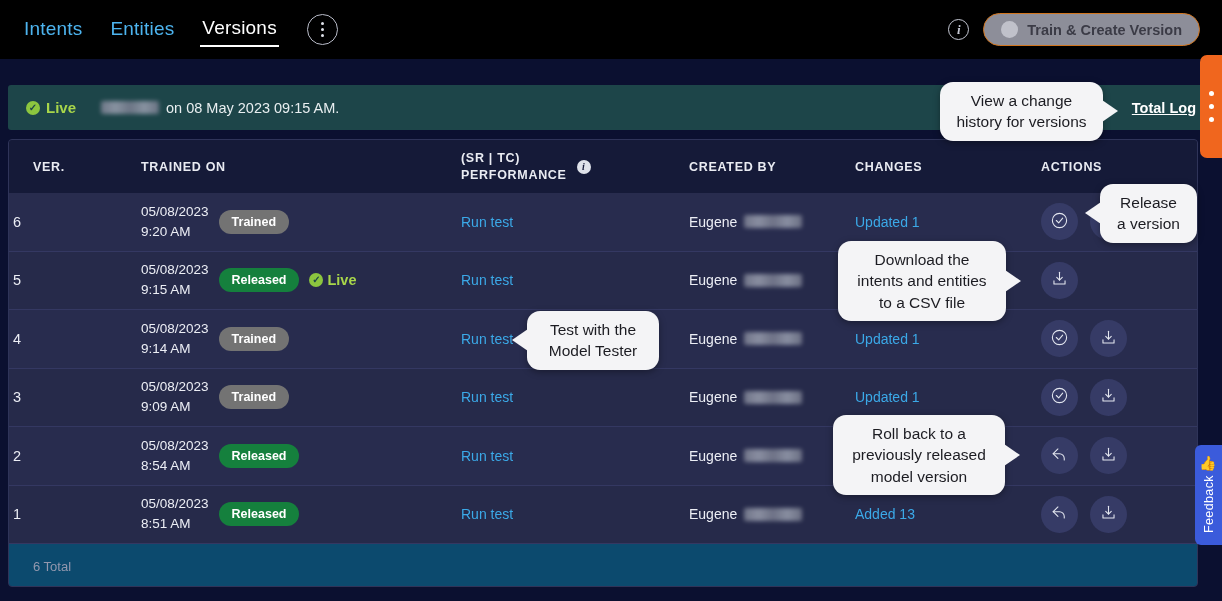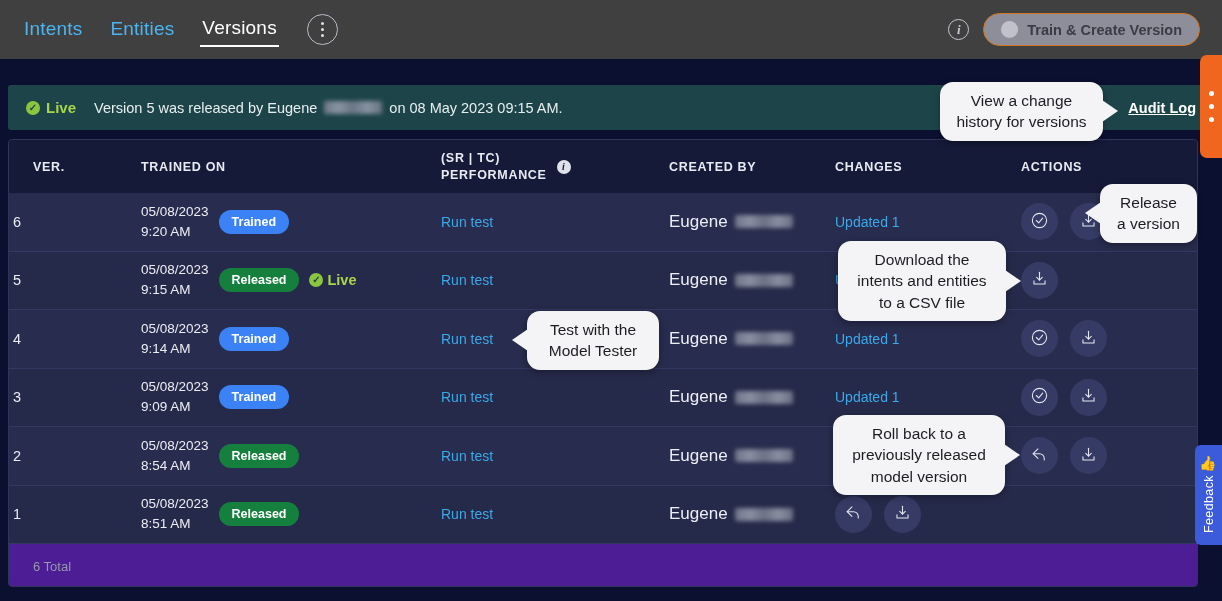--- a/index.html
+++ b/index.html
@@ -8,21 +8,21 @@
     width:1222px; height:601px;
     background:#0b1030;
     font-family:"Liberation Sans", sans-serif;
     overflow:hidden; position:relative;
     -webkit-font-smoothing:antialiased;
   }
 
   
   #topbar{
     position:absolute; left:0; top:0; width:1222px; height:59px;
-    background:#404040;
+    background:#000000;
     display:flex; align-items:center;
   }
   .nav-tabs{ display:flex; align-items:center; gap:24px; padding-left:22px; }
   .nav-tab{
     font-size:19px; color:#4db4ef; padding:4px 2px 6px 2px;
     cursor:pointer; letter-spacing:.2px; white-space:nowrap;
   }
   .nav-tab.active{ color:#ffffff; border-bottom:2px solid #ffffff; }
   .kebab{
     width:31px; height:31px; border-radius:50%;
@@ -71,21 +71,21 @@
     background:#262a4c; border-radius:4px; overflow:hidden;
     border:1px solid #2f3459;
   }
   .thead{
     height:53px; background:#151a38; display:flex; align-items:center;
     font-size:12.5px; letter-spacing:.7px; color:#e9ebf2; font-weight:bold;
   }
   .th{ padding:0 4px; }
   .c-ver{ width:128px; padding-left:24px; }
   .c-trained{ width:300px; }
-  .c-perf{ width:228px; display:flex; align-items:center; gap:10px; }
+  .c-perf{ width:228px; display:flex; align-items:center; gap:10px;margin-left:20px; }
   .c-perf .lines{ display:flex; flex-direction:column; line-height:1.35; }
   .c-created{ width:166px; }
   .c-changes{ width:186px; }
   .c-actions{ flex:1; }
   .hdr-info{
     width:14px;height:14px;border-radius:50%;background:#dfe2ea;color:#151a38;
     font-size:10px;font-style:italic;font-family:"Liberation Serif", serif;
     display:flex;align-items:center;justify-content:center;font-weight:bold;cursor:pointer;
   }
 
@@ -97,44 +97,44 @@
   .trow:nth-child(even){ background:#262a4a; }
   .cell{ padding:0 4px; display:flex; align-items:center; }
   .vnum{ font-size:14.5px; }
   .date-block{ display:flex; flex-direction:column; line-height:1.5; font-size:13.5px; }
   .trained-cell{ display:flex; align-items:center; gap:10px; }
 
   .pill{
     border-radius:13px; padding:5px 13px; font-size:12.5px; font-weight:bold;
     color:#ffffff; white-space:nowrap;
   }
-  .pill.trained{ background:#3b82f6; }
+  .pill.trained{ background:#737373; }
   .pill.released{ background:#15803d; }
   .live-inline{ display:flex; align-items:center; gap:4px; }
   .live-inline .live-txt{ font-size:14.5px; }
 
   .runtest{ color:#3ba9e8; font-size:14px; cursor:pointer; }
-  .created{ display:flex; align-items:center; gap:7px; font-size:17px; }
+  .created{ display:flex; align-items:center; gap:7px; font-size:14px; }
   .blurname{
     width:58px;height:13px;border-radius:2px;
     background:linear-gradient(90deg,#7d8193,#9ba0b0,#7a7e90,#9aa0b0,#777b8d);
     filter:blur(2.2px); opacity:.85;
   }
   .changes{ color:#3ba9e8; font-size:14px; cursor:pointer; }
 
   .actions{ flex:1; display:flex; align-items:center; gap:12px; padding-left:4px; }
   .abtn{
     width:37px;height:37px;border-radius:50%;background:#363b66;
     display:flex;align-items:center;justify-content:center;cursor:pointer;
   }
   .abtn svg{ width:19px;height:19px;stroke:#e4e7f0;fill:none;stroke-width:1.35;
              stroke-linecap:round;stroke-linejoin:round; }
 
   .tfoot{
-    height:44px; background:#4c1d95; display:flex; align-items:center;
+    height:44px; background:#0c4a6e; display:flex; align-items:center;
     padding-left:24px; color:#9398ae; font-size:13px;
   }
 
   
   .callout{
     position:absolute; background:#f4f4f6; color:#1c1c22;
     border-radius:13px; font-size:15.5px; line-height:1.38;
     text-align:center; padding:8px 16px; z-index:40;
     box-shadow:0 2px 7px rgba(0,0,0,.35);
   }
@@ -194,24 +194,23 @@
       <span>Train &amp; Create Version</span>
     </div>
   </div>
 </div>
 
 <div id="banner">
   <div class="live-wrap">
     <span class="check-dot">✓</span>
     <span class="live-txt">Live</span>
   </div>
-  <span>Version 5 was released by Eugene</span>
   <span class="blurname" style="margin:0 7px;"></span>
   <span>on 08 May 2023 09:15 AM.</span>
-  <span class="audit-log">Audit Log</span>
+  <span class="audit-log">Total Log</span>
 </div>
 
 <div id="card">
 
   <div class="thead">
     <div class="th c-ver">VER.</div>
     <div class="th c-trained">TRAINED ON</div>
     <div class="th c-perf">
       <span class="lines">
         <span>(SR | TC)</span>
@@ -431,20 +430,23 @@
         </div>
         <div class="cell c-perf">
           <span class="runtest">Run test</span>
         </div>
         <div class="cell c-created">
           <span class="created">
             <span>Eugene</span>
             <span class="blurname"></span>
           </span>
         </div>
+        <div class="cell c-changes">
+          <span class="changes">Added 13</span>
+        </div>
         <div class="actions">
           <div class="abtn">
             <span><svg viewBox="0 0 24 24">
                 <polyline points="10,5 4,11 10,17"></polyline>
                 <path d="M4 11 h8 a6 6 0 0 1 6 6 v2"></path>
               </svg></span>
           </div>
           <div class="abtn">
             <span><svg viewBox="0 0 24 24">
                 <line x1="12" y1="4" x2="12" y2="14"></line>

